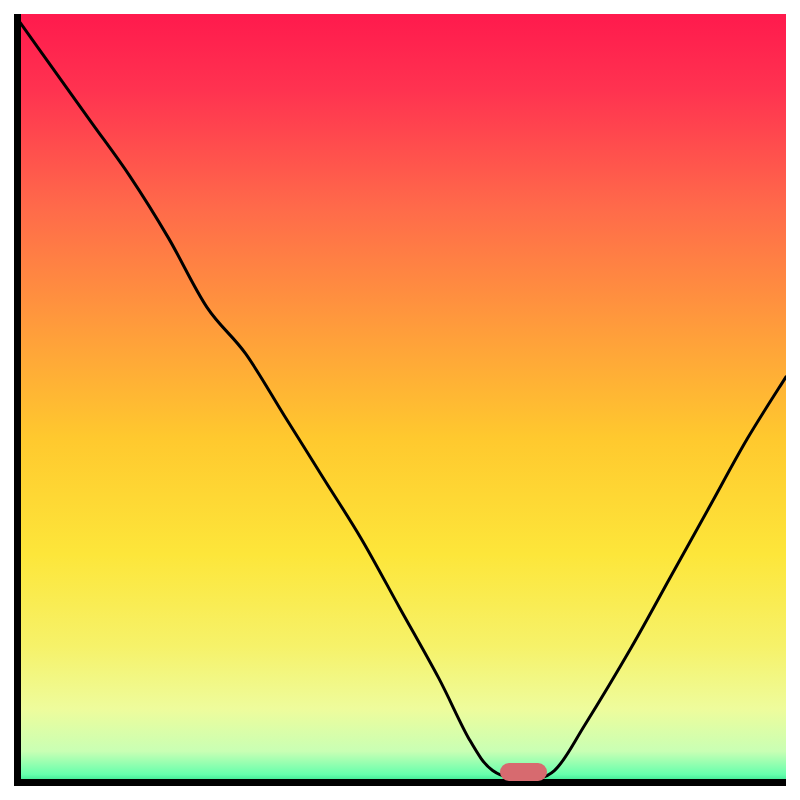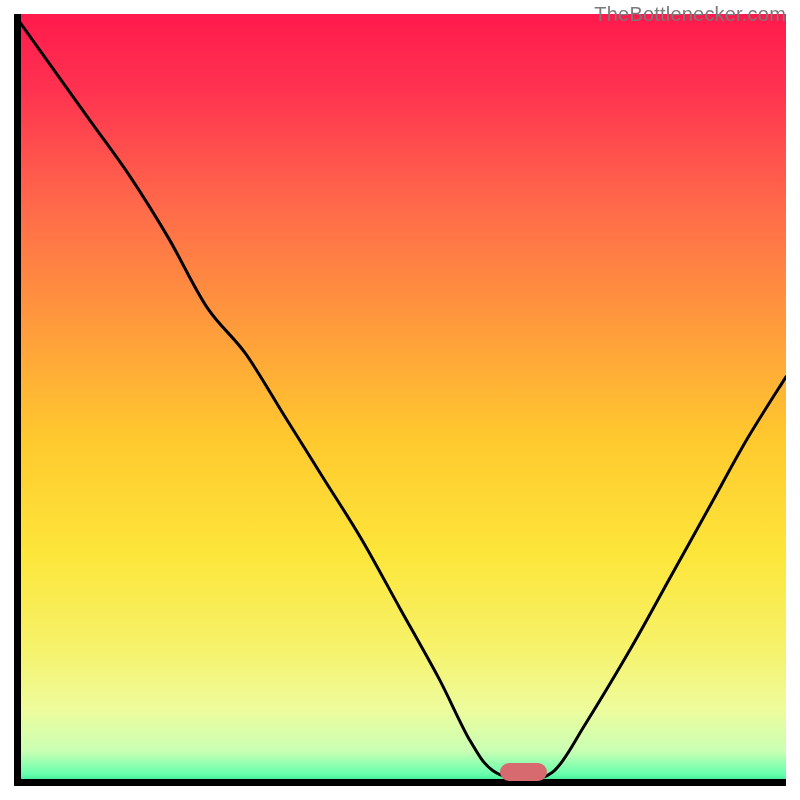--- a/index.html
+++ b/index.html
@@ -82,14 +82,13 @@
     </svg>
 
     <svg class="axes-layer" viewBox="0 0 772 772" preserveAspectRatio="none">
       <line id="yAxisLine" x1="3.5" y1="0" x2="3.5" y2="772" stroke="#000000" stroke-width="7"></line>
       <line id="xAxisLine" x1="0" y1="768.5" x2="772" y2="768.5" stroke="#000000" stroke-width="7"></line>
     </svg>
 
     <div id="wellMarker" class="well-marker" style="width: 46.32px; height: 18px; left: 486.36px; bottom: 5px; background: rgb(215, 106, 111); border-radius: 9px;"></div>
   </div>
 
-  <div id="watermark" class="watermark" style="top: 3px; right: 14px;">TheBottlenecker.com</div>
 </div>
 
 </body></html>

